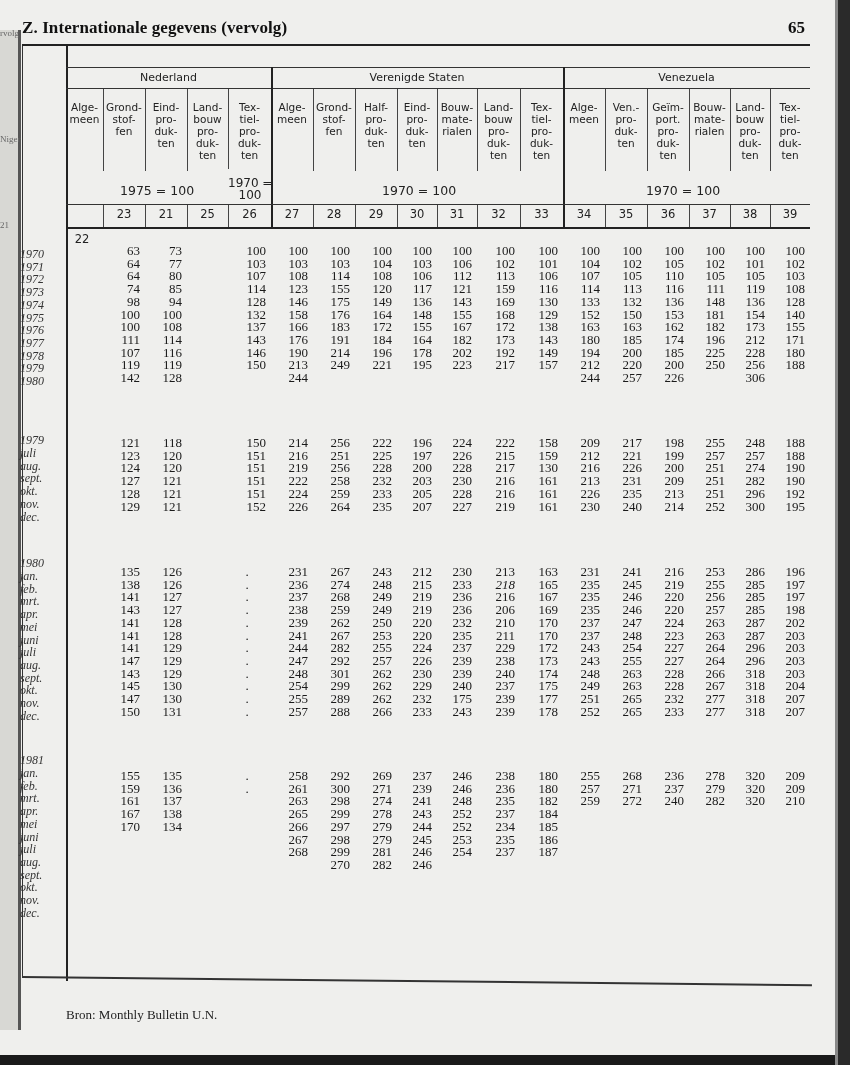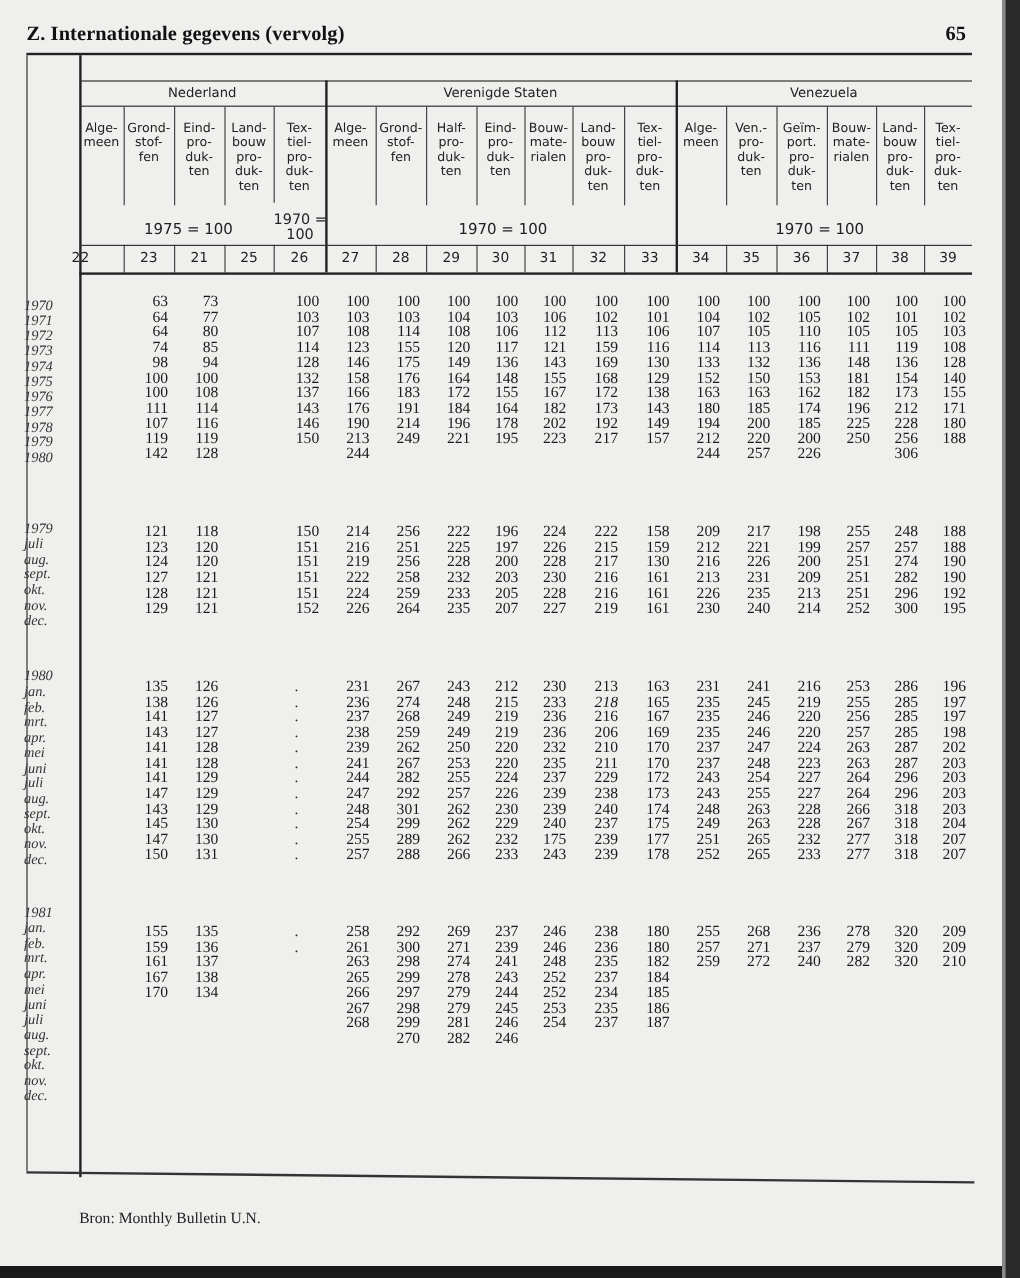--- a/index.html
+++ b/index.html
@@ -20,20 +20,25 @@
   .colnum { position:absolute; top:207px; font-family:"DejaVu Sans", sans-serif; font-size:11.5px; color:#222; text-align:center; width:40px; }
   .base { position:absolute; font-family:"DejaVu Sans", sans-serif; font-size:12.5px; color:#222; }
   .stub { position:absolute; left:20px; font-style:italic; font-size:12px; color:#333; line-height:12.7px; }
   .cell { position:absolute; font-size:13px; color:#1a1a1a; text-align:right; width:34px; line-height:12.7px; }
   .source { position:absolute; left:66px; top:1007px; font-size:13px; color:#222; }
 </style>
 </head>
 <body>
 
 <div class="page">
+  <div class="left-page-edge">
+    <span class="frag" style="top:-2px;">rvolg</span>
+    <span class="frag" style="top:104px;">Niger</span>
+    <span class="frag" style="top:190px;">21</span>
+  </div>
 
   <div class="heading">Z. Internationale gegevens (vervolg)</div>
   <div class="pagenum">65</div>
   <div class="topline"></div>
   <div class="frame-left"></div>
   <div class="stub-line"></div>
 
   <div class="hline" style="left:66px; top:67px; width:744px;"></div>
 
   <div class="hdr" style="left:66px; top:72px; width:205px; font-size:11px;">Nederland</div>
@@ -149,21 +154,21 @@
   <div class="base" style="left:120px; top:183px;">1975 = 100</div>
   <div class="hdr" style="left:228px; top:177px; width:44px; font-size:12px; white-space:pre; line-height:12px;">1970 =
 100</div>
   <div class="base" style="left:382px; top:183px;">1970 = 100</div>
   <div class="base" style="left:646px; top:183px;">1970 = 100</div>
 
   <div class="hline" style="left:66px; top:204px; width:744px;"></div>
   <div class="hline" style="left:66px; top:227px; width:744px; height:2px; background:#222;"></div>
 
   <div id="colnums">
-      <div class="colnum" style="left: 47px;">22</div>
+      <div class="colnum" style="left: 62px; margin-top: 25px;">22</div>
       <div class="colnum" style="left: 104px;">23</div>
       <div class="colnum" style="left: 146px;">21</div>
       <div class="colnum" style="left: 187.5px;">25</div>
       <div class="colnum" style="left: 229.5px;">26</div>
       <div class="colnum" style="left: 272px;">27</div>
       <div class="colnum" style="left: 314px;">28</div>
       <div class="colnum" style="left: 356px;">29</div>
       <div class="colnum" style="left: 397px;">30</div>
       <div class="colnum" style="left: 437px;">31</div>
       <div class="colnum" style="left: 478.5px;">32</div>

